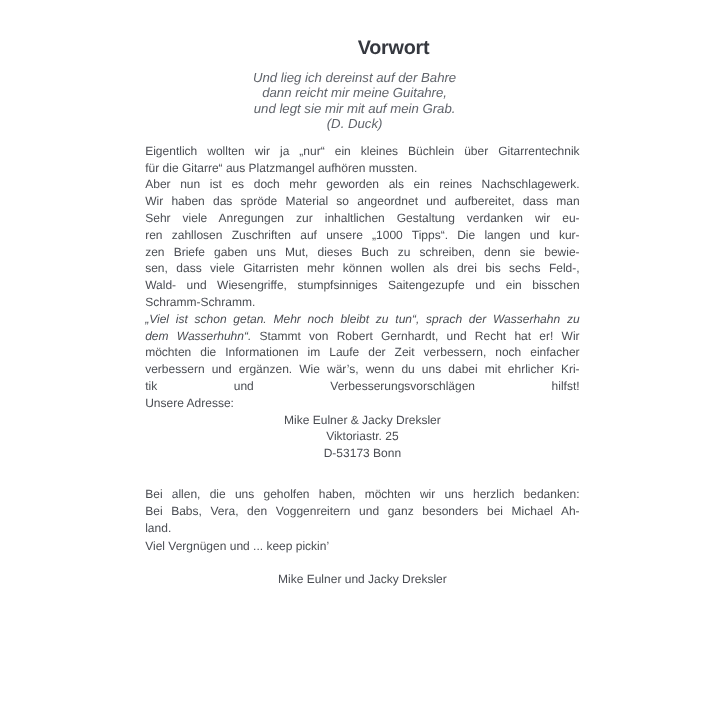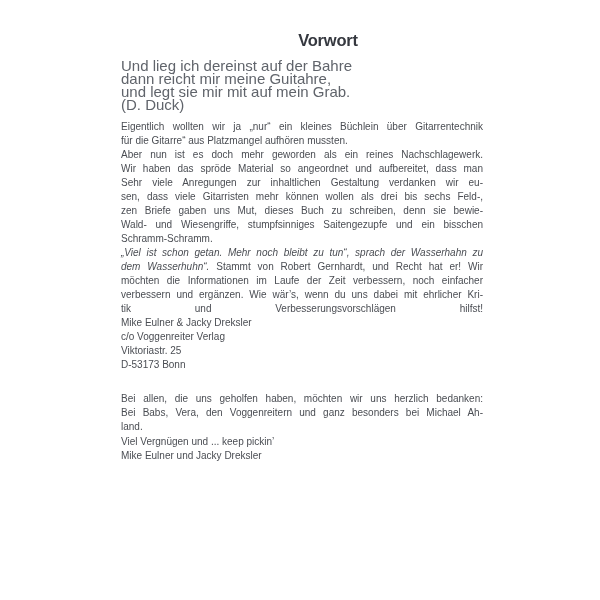--- a/index.html
+++ b/index.html
@@ -23,75 +23,77 @@
     font-size: 16.5px;
     line-height: 20px;
     font-weight: bold;
     letter-spacing: -0.2px;
     color: var(--title, #35383f);
     padding-left: 28px;
   }
   .epigraph {
     position: absolute;
     top: 59px; left: 121px; width: 349px;
-    text-align: left;
-    font-size: 15px;
+    text-align: center;
+    font-style: italic;
+    font-size: 11px;
     line-height: 13px;
     color: var(--muted, #60646b);
   }
   .flow {
     position: absolute;
     top: 120px; left: 121px; width: 362px;
     font-size: 10px;
     line-height: 14px;
   }
   .line {
     text-align: justify;
     text-align-last: justify;
   }
   .line.end {
     text-align-last: left;
   }
   .it { font-style: italic; }
-  .aline { }
+  .aline { text-align: center; }
   .thanks { margin-top: 20px; }
   .closing { margin-top: 1px; }
-  .signature { text-align: left; }
+  .signature { margin-top: 14px; text-align: center; }
 </style>
 </head>
 <body>
 
 <div class="page">
   <h1 class="title">Vorwort</h1>
   <div class="epigraph" id="epigraph">
       <div class="eline">Und lieg ich dereinst auf der Bahre</div>
       <div class="eline">dann reicht mir meine Guitahre,</div>
       <div class="eline">und legt sie mir mit auf mein Grab.</div>
       <div class="eline">(D. Duck)</div>
     </div>
   <div class="flow">
     <div id="bodytext">
         <div class="line" style="">Eigentlich wollten wir ja „nur“ ein kleines Büchlein über Gitarrentechnik</div>
         <div class="line end" style="">für die Gitarre“ aus Platzmangel aufhören mussten.</div>
         <div class="line" style="">Aber nun ist es doch mehr geworden als ein reines Nachschlagewerk.</div>
         <div class="line" style="">Wir haben das spröde Material so angeordnet und aufbereitet, dass man</div>
         <div class="line" style="">Sehr viele Anregungen zur inhaltlichen Gestaltung verdanken wir eu-</div>
+        <div class="line" style="">ren zahllosen Zuschriften auf unsere „1000 Tipps“. Die langen und kur-</div>
+        <div class="line" style="">zen Briefe gaben uns Mut, dieses Buch zu schreiben, denn sie bewie-</div>
         <div class="line" style="">sen, dass viele Gitarristen mehr können wollen als drei bis sechs Feld-,</div>
-        <div class="line" style="">zen Briefe gaben uns Mut, dieses Buch zu schreiben, denn sie bewie-</div>
         <div class="line" style="">Wald- und Wiesengriffe, stumpfsinniges Saitengezupfe und ein bisschen</div>
         <div class="line end" style="">Schramm-Schramm.</div>
         <div class="line" style=""><span class="it">„Viel ist schon getan. Mehr noch bleibt zu tun“, sprach der Wasserhahn zu</span></div>
         <div class="line" style=""><span class="it">dem Wasserhuhn“.</span><span> Stammt von Robert Gernhardt, und Recht hat er! Wir</span></div>
         <div class="line" style="">möchten die Informationen im Laufe der Zeit verbessern, noch einfacher</div>
         <div class="line" style="">verbessern und ergänzen. Wie wär’s, wenn du uns dabei mit ehrlicher Kri-</div>
         <div class="line" style="">tik und Verbesserungsvorschlägen hilfst!</div>
+        <div class="line end" style="">Unsere Adresse:</div>
       </div>
     <div id="address" class="address">
         <div class="aline">Mike Eulner &amp; Jacky Dreksler</div>
-        <div class="aline">c/o Voggenreiter Verlag</div>
         <div class="aline">Viktoriastr. 25</div>
         <div class="aline">D-53173 Bonn</div>
       </div>
     <div id="thanks" class="thanks">
         <div class="line" style="">Bei allen, die uns geholfen haben, möchten wir uns herzlich bedanken:</div>
         <div class="line" style="">Bei Babs, Vera, den Voggenreitern und ganz besonders bei Michael Ah-</div>
         <div class="line end" style="">land.</div>
       </div>
     <div class="closing">Viel Vergnügen und ... keep pickin’</div>
     <div class="signature">Mike Eulner und Jacky Dreksler</div>

